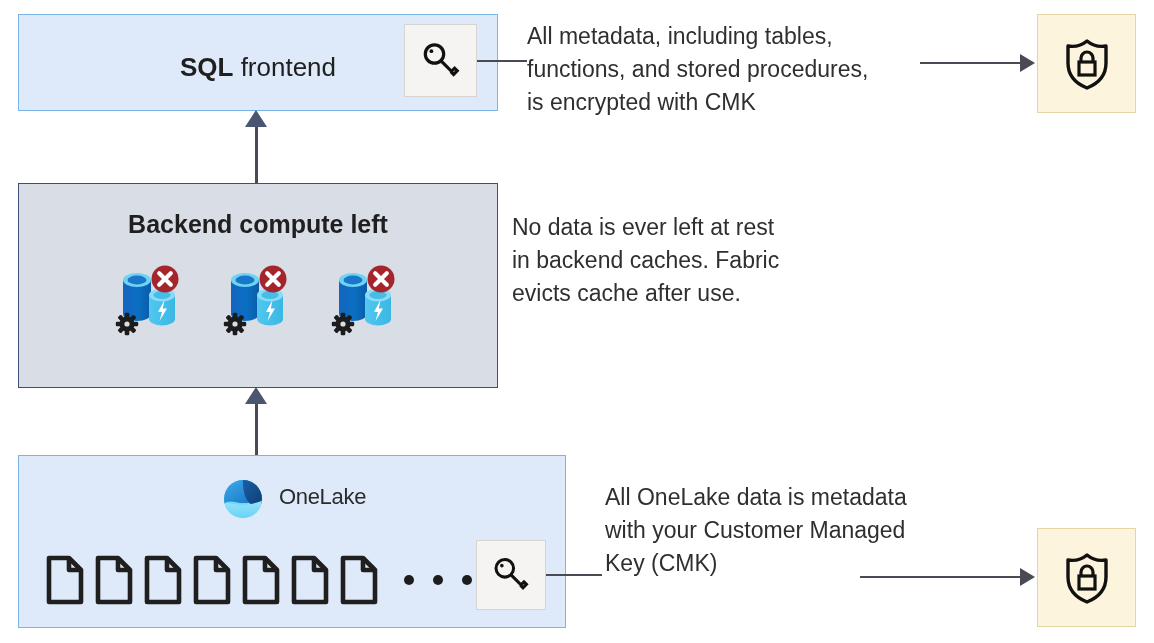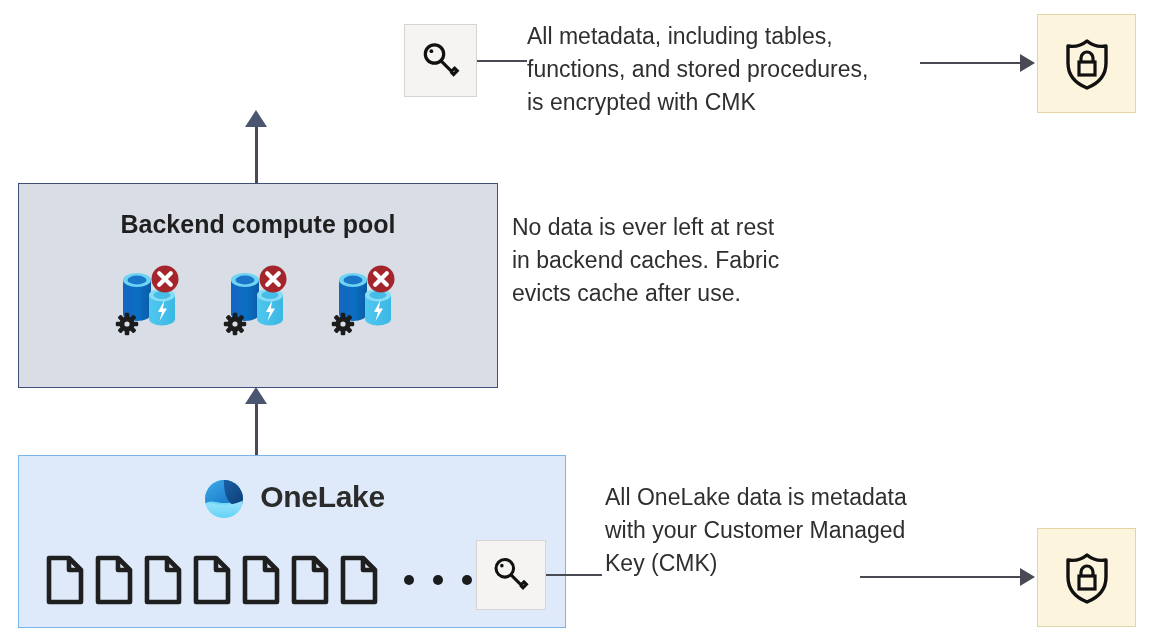--- a/index.html
+++ b/index.html
@@ -146,22 +146,22 @@
   .onelake-brand {
     position: absolute;
     left: 0; top: 18px;
     width: 548px;
     display: flex;
     align-items: center;
     justify-content: center;
     gap: 13px;
   }
   .onelake-word {
-    font-size: 30px;
-    font-weight: bold;
+    font-size: 22px;
+    font-weight: normal;
     color: #2b2b2b;
     letter-spacing: -0.3px;
   }
 
   
   .file-row {
     position: absolute;
     left: 26px; top: 99px;
     display: flex;
     align-items: center;
@@ -177,33 +177,38 @@
     width: 10px; height: 10px;
     border-radius: 50%;
     background: #1c1c1c;
   }
 </style>
 </head>
 <body>
 
 <div class="stage">
 
+  <div class="box box-sql">
+    <div class="box-title sql-title">
+      <span class="b">SQL</span><span> frontend</span>
+    </div>
+  </div>
 
   <div class="key-tile key-tile-sql">
     <svg width="44" height="44" viewBox="0 0 44 44">
       <g fill="none" stroke="#111111" stroke-width="3.2">
         <circle cx="15.5" cy="15" r="9.2"></circle>
         <path d="M21.8 21.6 L32.5 32.3 L35.6 29.2 L38.2 31.8 L34.6 35.4 L31.8 32.6" stroke-linejoin="miter" stroke-linecap="butt"></path>
       </g>
       <circle cx="12.4" cy="12.2" r="1.9" fill="#111111"></circle>
     </svg>
   </div>
 
   <div class="box box-backend">
-    <div class="box-title backend-title">Backend compute pool</div>
+    <div class="box-title backend-title">Backend compute left</div>
   </div>
 
   <div class="compute-row">
     <div class="compute-icon">
       <svg width="78" height="78" viewBox="0 0 78 78">
         <defs>
           <linearGradient id="cylDark1" x1="0" y1="0" x2="1" y2="0">
             <stop offset="0%" stop-color="#1565c0"></stop>
               <stop offset="55%" stop-color="#0a6fc2"></stop>
               <stop offset="100%" stop-color="#0b5ba8"></stop>

